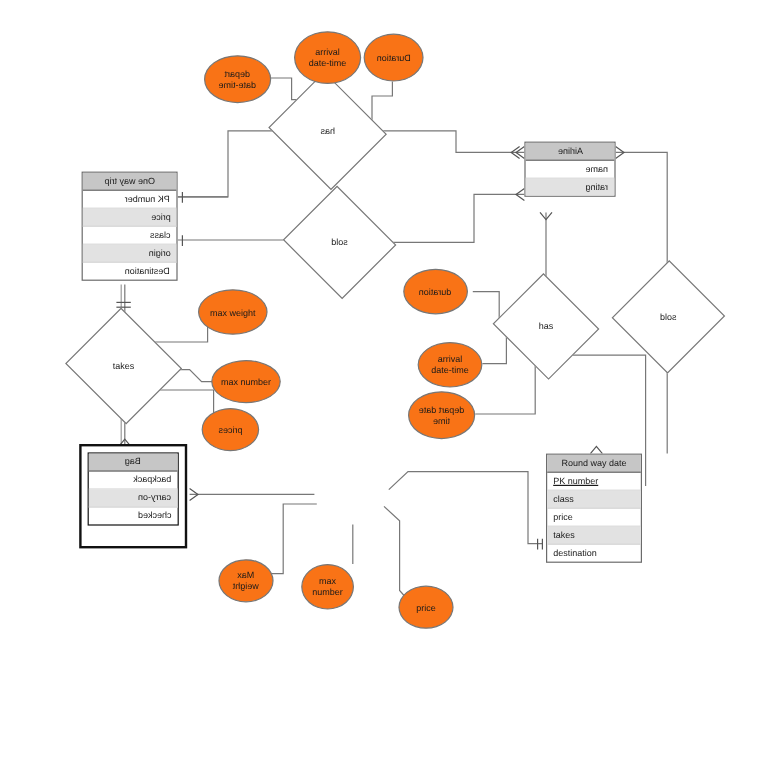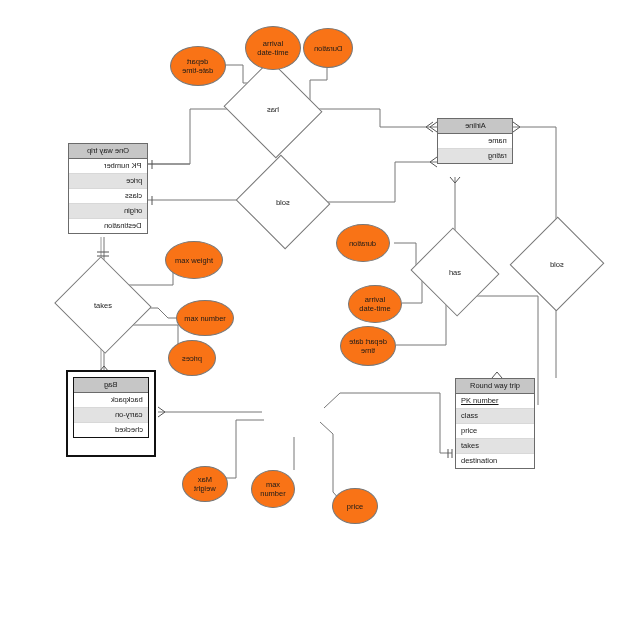--- a/index.html
+++ b/index.html
@@ -239,21 +239,21 @@
     <div class="attr">
       <span class="mir">name</span>
     </div>
     <div class="attr alt">
       <span class="mir">rating</span>
     </div>
   </div>
 
   <div class="entity" id="ent-round-way-trip" style="left:455px; top:378px; width:80px;">
     <div class="hdr">
-      <span>Round way trip</span>
+      <span>Round way date</span>
     </div>
     <div class="attr pk">
       <span>PK number</span>
     </div>
     <div class="attr alt">
       <span>class</span>
     </div>
     <div class="attr">
       <span>price</span>
     </div>

